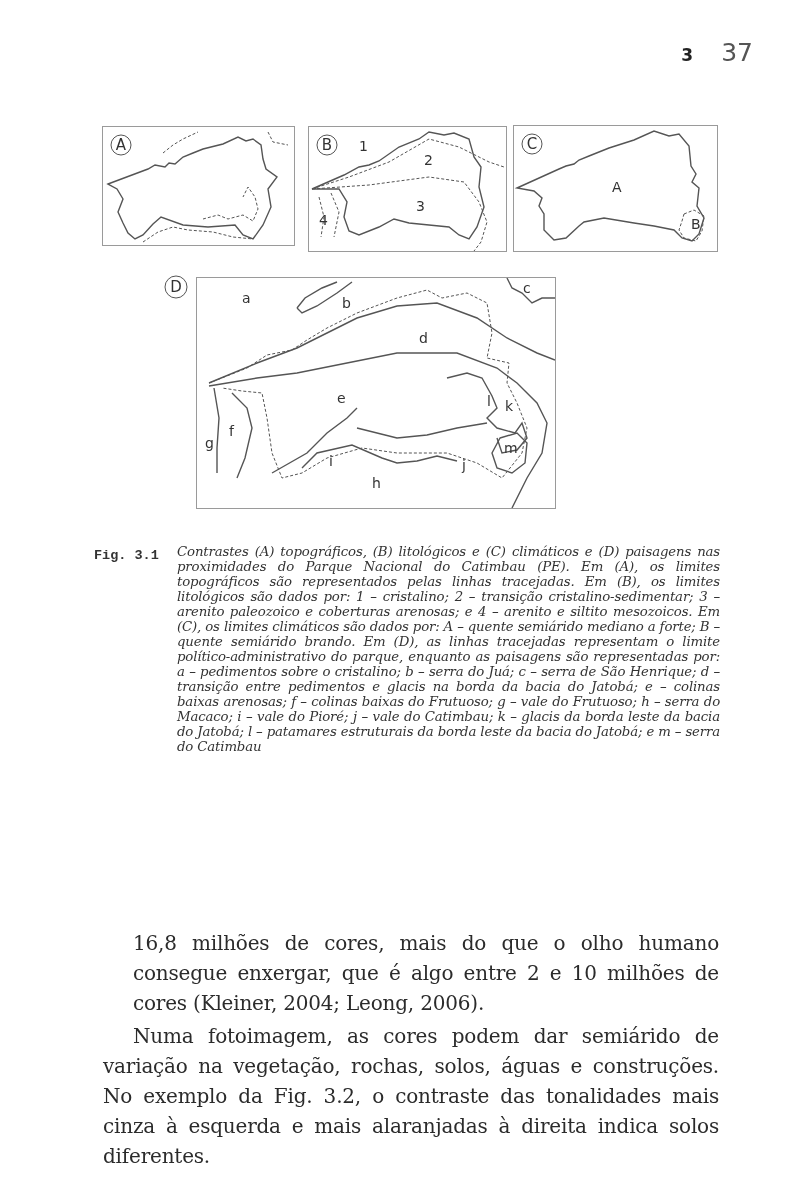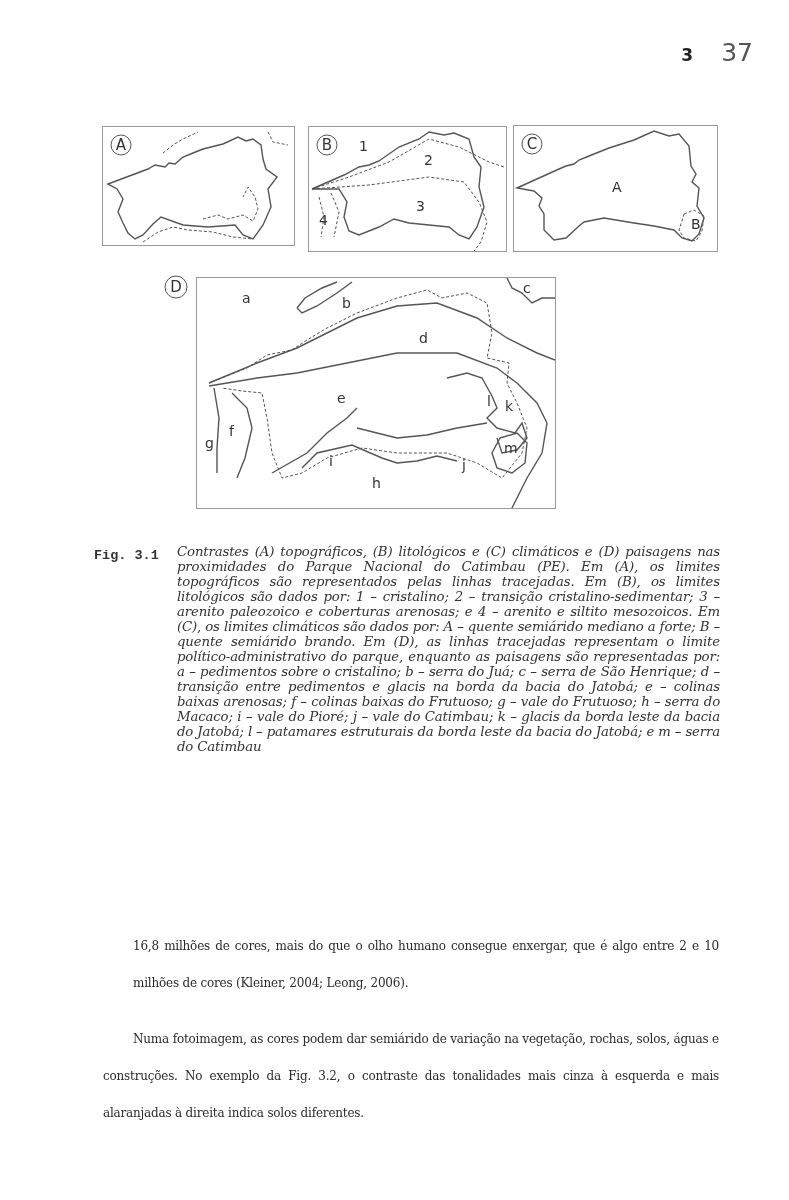--- a/index.html
+++ b/index.html
@@ -27,21 +27,21 @@
     font-family: Liberation Mono, monospace; font-weight: bold; font-size: 13.5px;
     color: #333; width: 83px; flex: 0 0 83px; line-height: 24.5px;
   }
   .caption .fig-text {
     font-family: "DejaVu Serif", serif; font-style: italic; font-size: 13.3px;
     line-height: 15px; color: #333; text-align: justify; flex: 1;
     letter-spacing: -0.15px;
   }
   .body-text {
     position: absolute; left: 103px; width: 616px;
-    font-family: "DejaVu Serif", serif; font-size: 12px; line-height: 37px;
+    font-family: "DejaVu Serif", serif; font-size: 20px; line-height: 30px;
     color: #2b2b2b; text-align: justify; letter-spacing: -0.2px;
   }
   .p1 { top: 928px; left: 133px; width: 586px; }
   .p2 { top: 1021px; text-indent: 30px; }
 </style>
 </head>
 <body>
 
 <div class="running-head">
   <span class="chap">3</span>

